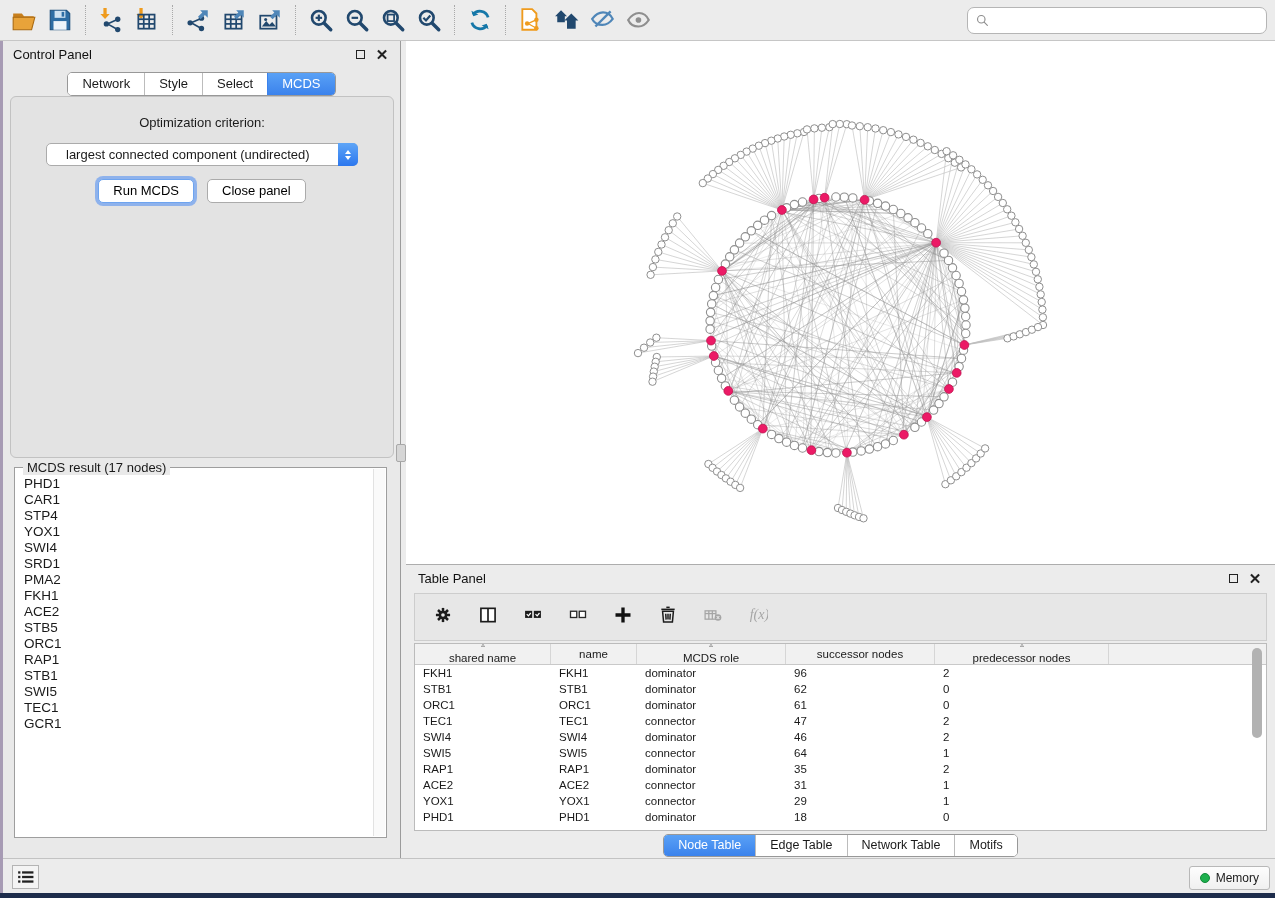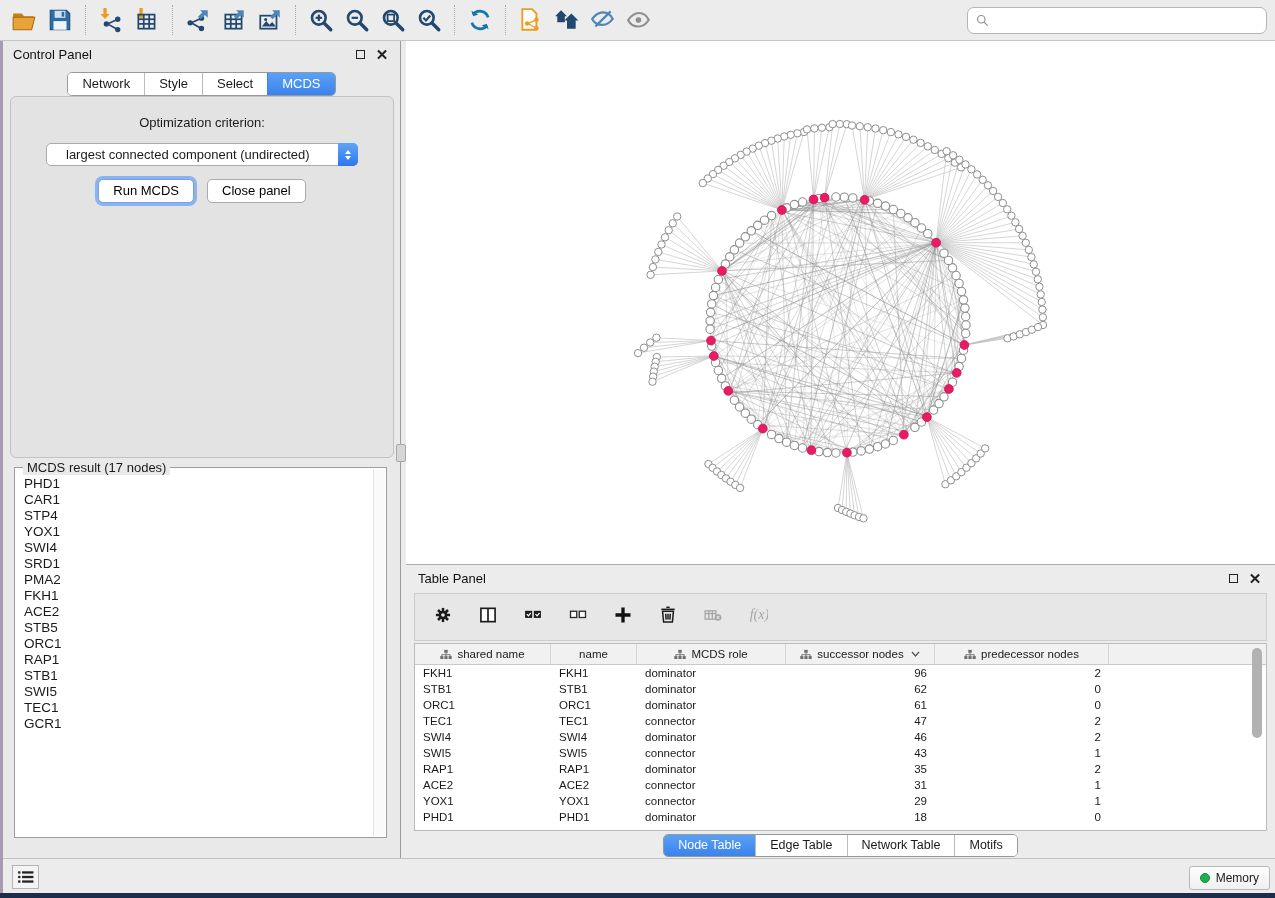--- a/index.html
+++ b/index.html
@@ -61,27 +61,27 @@
 
   
   .tpanel { position:absolute; left:406px; top:564px; width:869px; height:294px; background:#ececec; border-top:1px solid #adadad; }
   .ttoolbar { position:absolute; left:8px; top:28px; width:853px; height:48px; background:#e7e7e7; border:1px solid #cdcdcd; display:flex; align-items:center; padding-left:16px; gap:21px; }
   .ttbtn { width:24px; height:24px; display:flex; justify-content:center; }
   .ttbtn svg { width:20px; height:20px; }
   .ttbtn.disabled { opacity:0.85; }
 
   .ntable { position:absolute; left:8px; top:78px; width:853px; height:188px; background:#fff; border:1px solid #bbb; }
   .thead { display:flex; height:21px; background:#f1f1f1; border-bottom:1px solid #c9c9c9; font-size:11.5px; }
-  .th { border-right:1px solid #d6d6d6; display:flex; align-items:center; justify-content:center; gap:5px; position:relative; }
+  .th { border-right:1px solid #d6d6d6; display:flex; align-items:center; justify-content:center; gap:5px; position:relative;flex-direction:column; }
   .th svg.attr { width:12px; height:11px; }
   .th .sort { margin-left:2px; }
   .tbody { font-size:11.5px; }
   .tr { display:flex; height:16px; align-items:center; }
   .td { padding:0 8px; white-space:nowrap; overflow:hidden; }
-  .td.num { text-align:right; }
+  .td.num { }
   .vscroll { position:absolute; right:4px; top:4px; width:10px; height:178px; }
   .vscroll .thumb { position:absolute; left:0; top:0; width:10px; height:90px; background:#b2b2b2; border-radius:5px; }
 
   .ttabs-row { position:absolute; left:0; top:269px; width:100%; display:flex; justify-content:center; }
 
   
   .statusbar { position:absolute; left:0; top:858px; width:1275px; height:35px; background:#ececec; border-top:1px solid #c3c3c3; }
   .listbtn { position:absolute; left:12px; top:6px; width:27px; height:24px; background:#f4f4f4; border:1px solid #b4b4b4; display:flex; align-items:center; justify-content:center; }
   .membtn { position:absolute; right:5px; top:7px; height:24px; background:linear-gradient(#fdfdfd,#f0f0f0); border:1px solid #b8b8b8; border-radius:3px; display:flex; align-items:center; padding:0 10px; gap:6px; font-size:12px; }
   .memdot { width:10px; height:10px; border-radius:50%; background:#1daf4d; border:1px solid #128a3a; }
@@ -1097,21 +1097,21 @@
           <div class="td" style="width:136px">SWI4</div>
           <div class="td" style="width:86px">SWI4</div>
           <div class="td" style="width:149px">dominator</div>
           <div class="td num" style="width:149px">46</div>
           <div class="td num" style="width:174px">2</div>
         </div>
         <div class="tr">
           <div class="td" style="width:136px">SWI5</div>
           <div class="td" style="width:86px">SWI5</div>
           <div class="td" style="width:149px">connector</div>
-          <div class="td num" style="width:149px">43</div>
+          <div class="td num" style="width:149px">64</div>
           <div class="td num" style="width:174px">1</div>
         </div>
         <div class="tr">
           <div class="td" style="width:136px">RAP1</div>
           <div class="td" style="width:86px">RAP1</div>
           <div class="td" style="width:149px">dominator</div>
           <div class="td num" style="width:149px">35</div>
           <div class="td num" style="width:174px">2</div>
         </div>
         <div class="tr">

